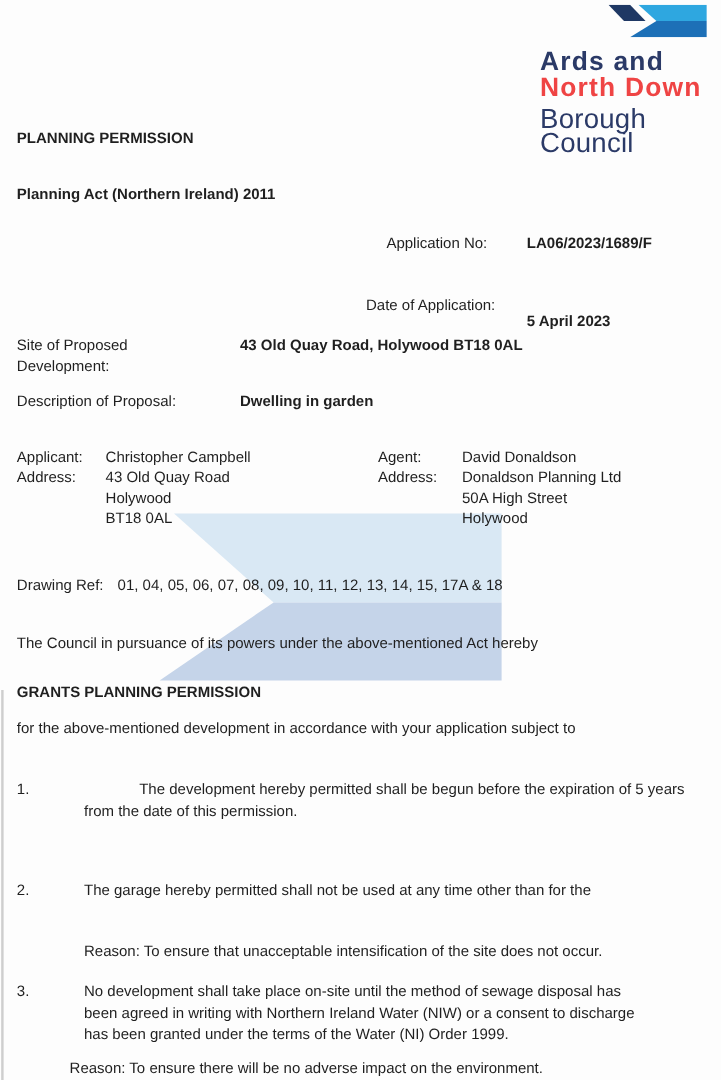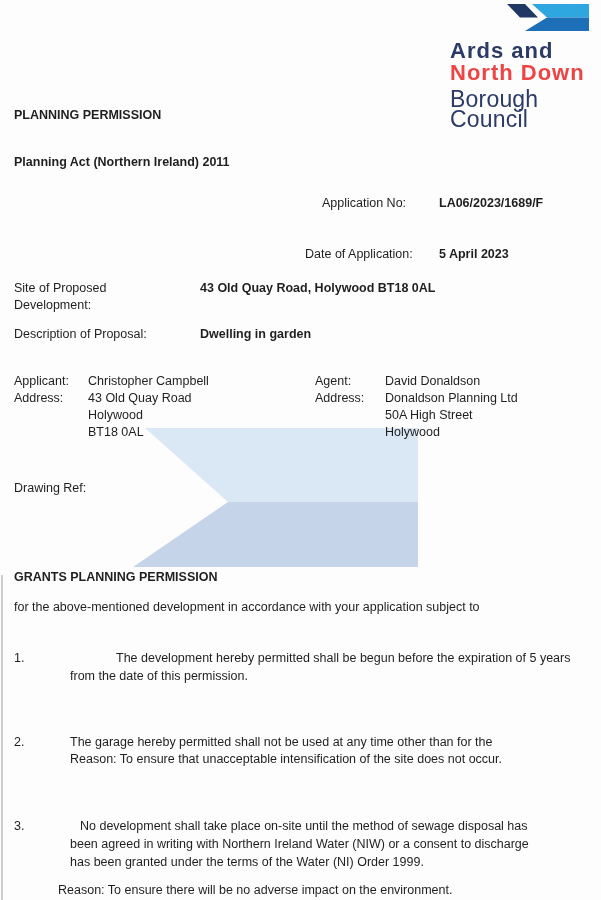--- a/index.html
+++ b/index.html
@@ -50,21 +50,21 @@
   <div class="logo-txt" style="top:40px; color:#2b3a67;">Ards and</div>
   <div class="logo-txt" style="top:62px; color:#ef4444;">North Down</div>
   <div class="logo-sub" style="top:90px; color:#2b3a67;">Borough Council</div>
 
   <div class="t b c" style="left:14px; top:107px;">PLANNING PERMISSION</div>
   <div class="t b c" style="left:14px; top:154px;">Planning Act (Northern Ireland) 2011</div>
 
   <div class="t" style="left:322px; top:195px;">Application No:</div>
   <div class="t b" style="left:439px; top:195px;">LA06/2023/1689/F</div>
   <div class="t" style="left:305px; top:246px;">Date of Application:</div>
-  <div class="t b" style="left:439px; top:246px;">5 April 2023</div>
+  <div class="t b" style="left:439px; top:260px;">5 April 2023</div>
 
   <div class="t wrap" style="left:14px; top:280px; width:120px;">Site of Proposed Development:</div>
   <div class="t b" style="left:200px; top:280px;">43 Old Quay Road, Holywood BT18 0AL</div>
   <div class="t" style="left:14px; top:326px;">Description of Proposal:</div>
   <div class="t b" style="left:200px; top:326px;">Dwelling in garden</div>
 
   <div class="t" style="left:14px; top:373px;">Applicant:</div>
   <div class="t" style="left:88px; top:373px;">Christopher Campbell</div>
   <div class="t" style="left:14px; top:390px;">Address:</div>
   <div class="t" style="left:88px; top:390px;">43 Old Quay Road</div>
@@ -72,34 +72,36 @@
   <div class="t" style="left:88px; top:424px;">BT18 0AL</div>
 
   <div class="t" style="left:315px; top:373px;">Agent:</div>
   <div class="t" style="left:385px; top:373px;">David Donaldson</div>
   <div class="t" style="left:315px; top:390px;">Address:</div>
   <div class="t" style="left:385px; top:390px;">Donaldson Planning Ltd</div>
   <div class="t" style="left:385px; top:407px;">50A High Street</div>
   <div class="t" style="left:385px; top:424px;">Holywood</div>
 
   <div class="t" style="left:14px; top:480px;">Drawing Ref:</div>
+  <div class="t" style="left:98px; top:480px;">01, 04, 05, 06, 07, 08, 09, 10, 11, 12, 13, 14, 15, 17A &amp; 18</div>
 
+  <div class="t" style="left:14px; top:528px;">The Council in pursuance of its powers under the above-mentioned Act hereby</div>
   <div class="t b c" style="left:14px; top:569px;">GRANTS PLANNING PERMISSION</div>
 
   <div class="t" style="left:14px; top:599px;">for the above-mentioned development in accordance with your application subject to</div>
 
   <div class="t" style="left:14px; top:650px;">1.</div>
   <div class="t" style="left:70px; top:650px;margin-left:46px;">The development hereby permitted shall be begun before the expiration of 5 years</div>
   <div class="t" style="left:70px; top:668px;">from the date of this permission.</div>
 
   <div class="t" style="left:14px; top:734px;">2.</div>
   <div class="t" style="left:70px; top:734px;">The garage hereby permitted shall not be used at any time other than for the</div>
-  <div class="t" style="left:70px; top:751px;">Reason: To ensure that unacceptable intensification of the site does not occur.</div>
+  <div class="t" style="left:70px; top:785px;">Reason: To ensure that unacceptable intensification of the site does not occur.</div>
 
   <div class="t" style="left:14px; top:818px;">3.</div>
-  <div class="t" style="left:80px; top:818px;">No development shall take place on-site until the method of sewage disposal has</div>
+  <div class="t" style="left:70px; top:818px;">No development shall take place on-site until the method of sewage disposal has</div>
   <div class="t" style="left:70px; top:836px;">been agreed in writing with Northern Ireland Water (NIW) or a consent to discharge</div>
   <div class="t" style="left:70px; top:854px;">has been granted under the terms of the Water (NI) Order 1999.</div>
   <div class="t" style="left:58px; top:882px;">Reason: To ensure there will be no adverse impact on the environment.</div>
 
   <div class="artifact"></div>
 
 </div>
 
 </body></html>

